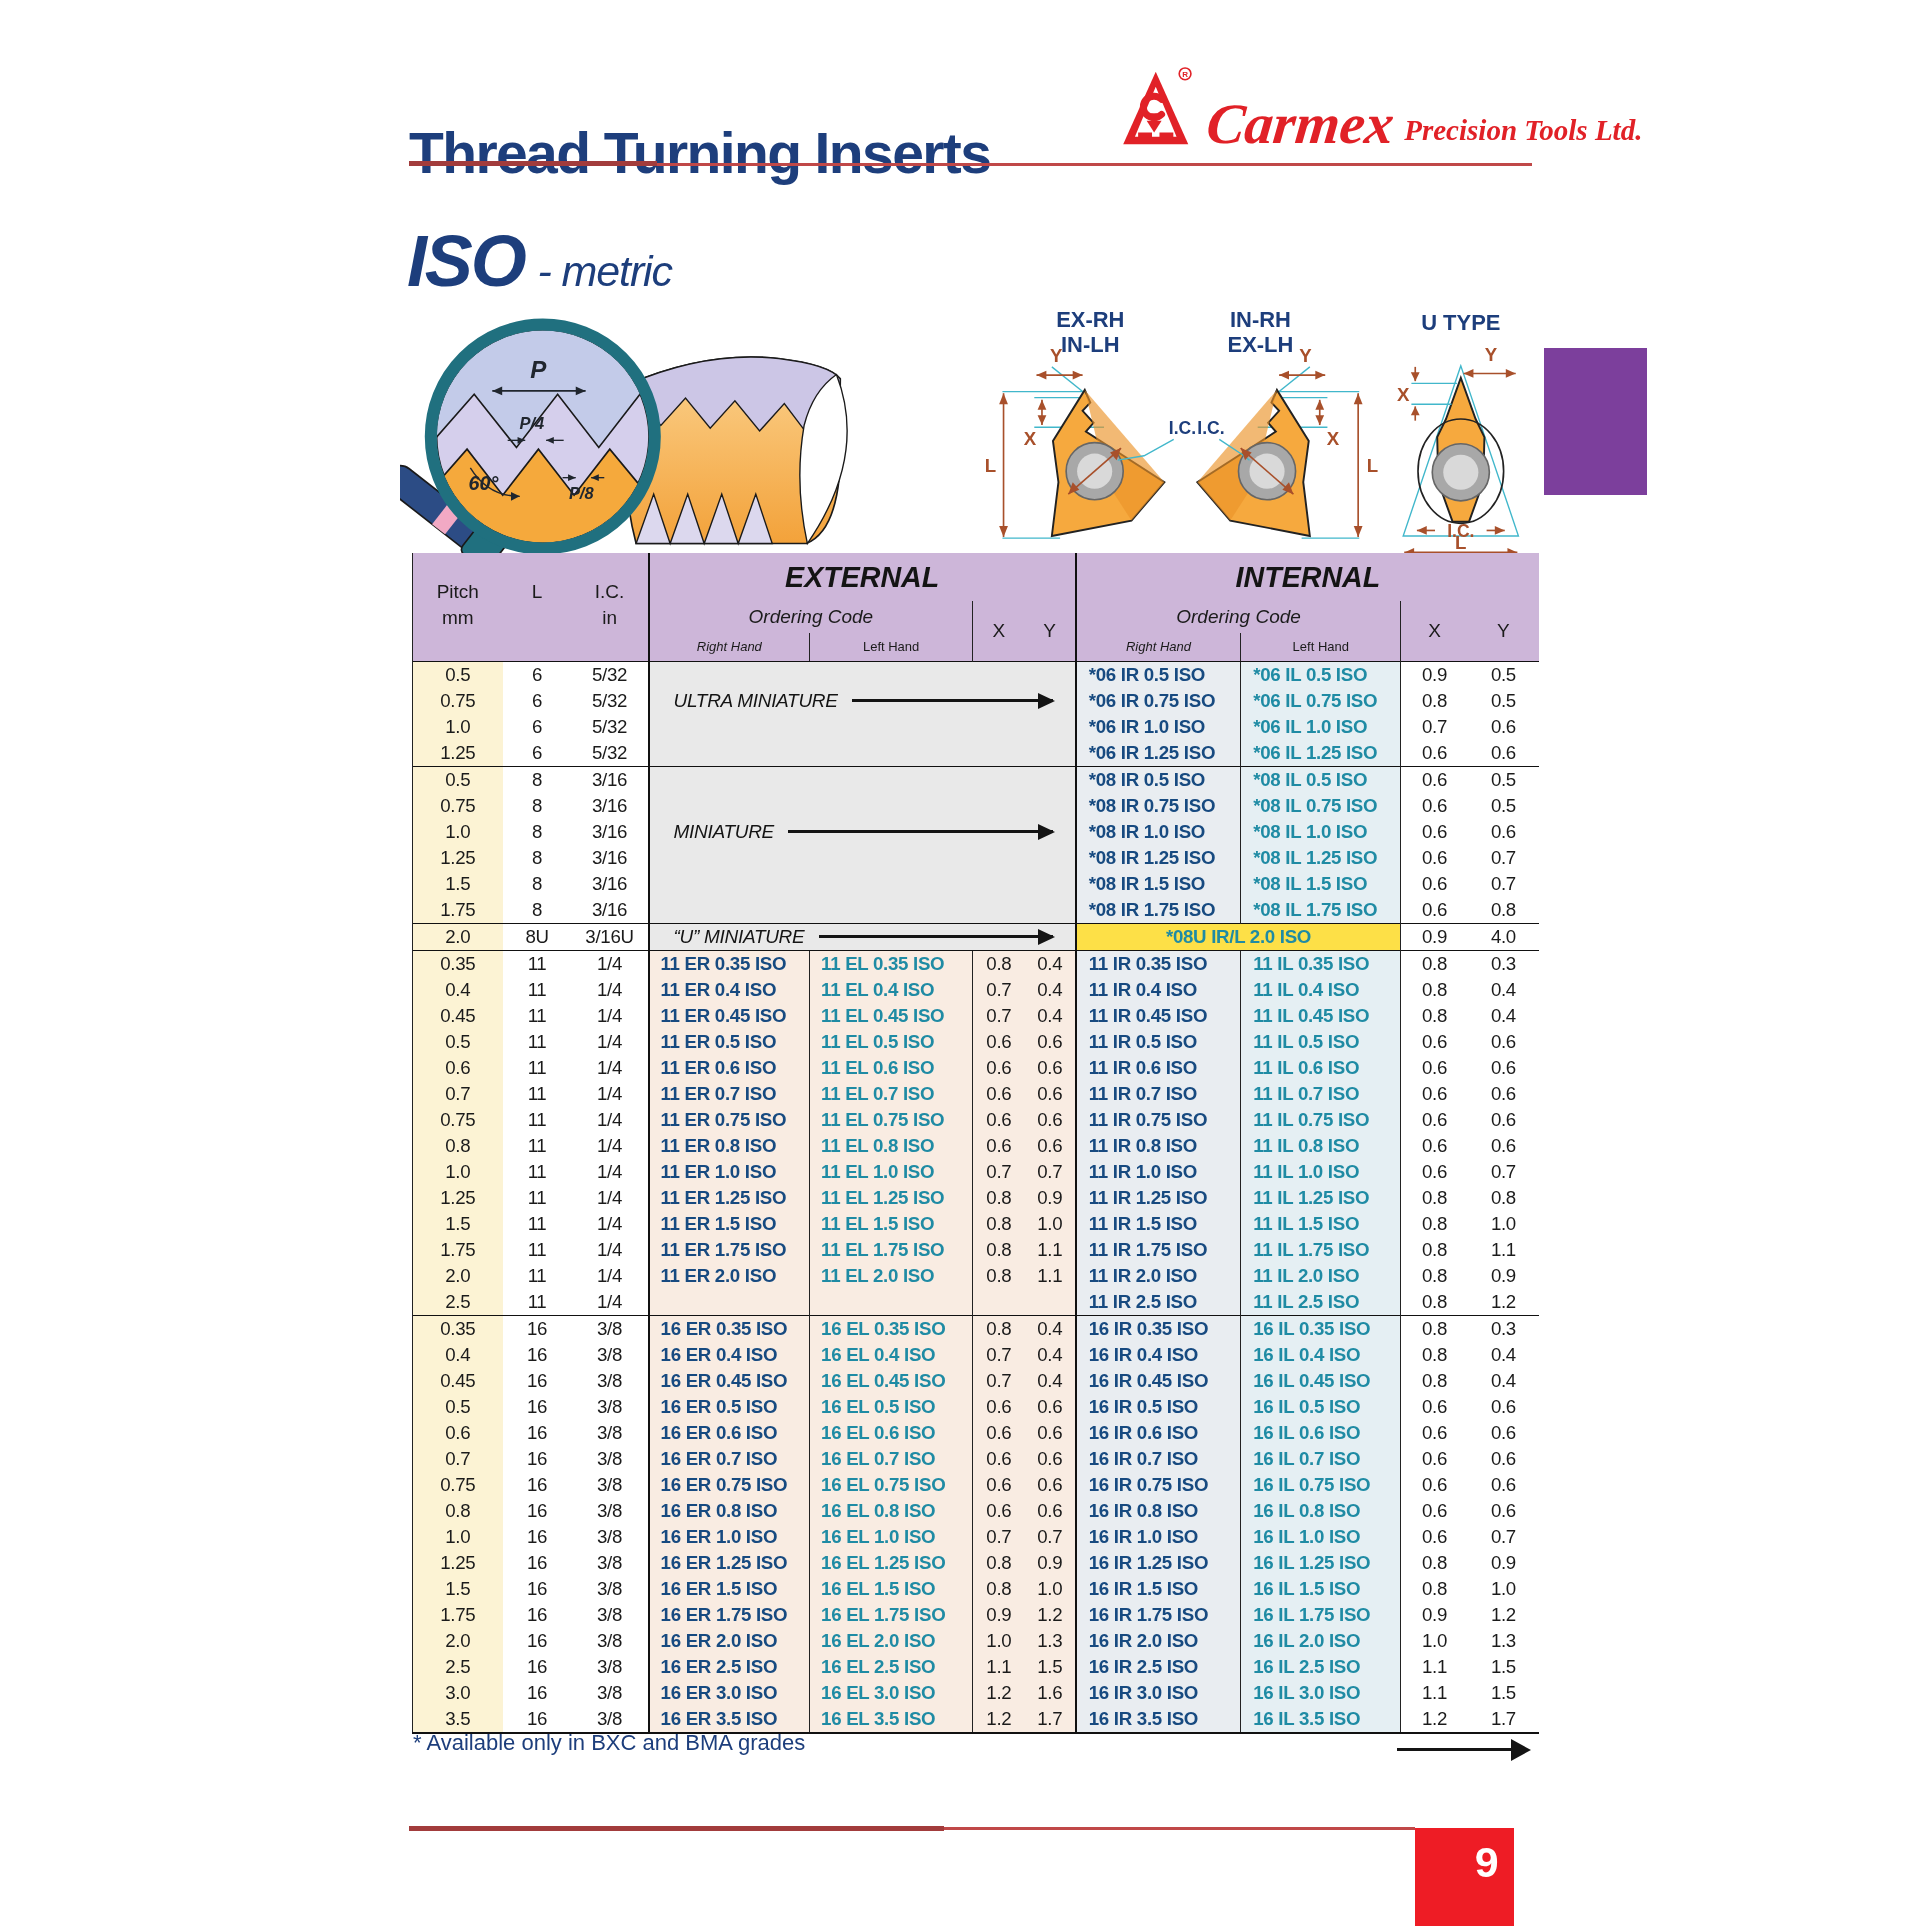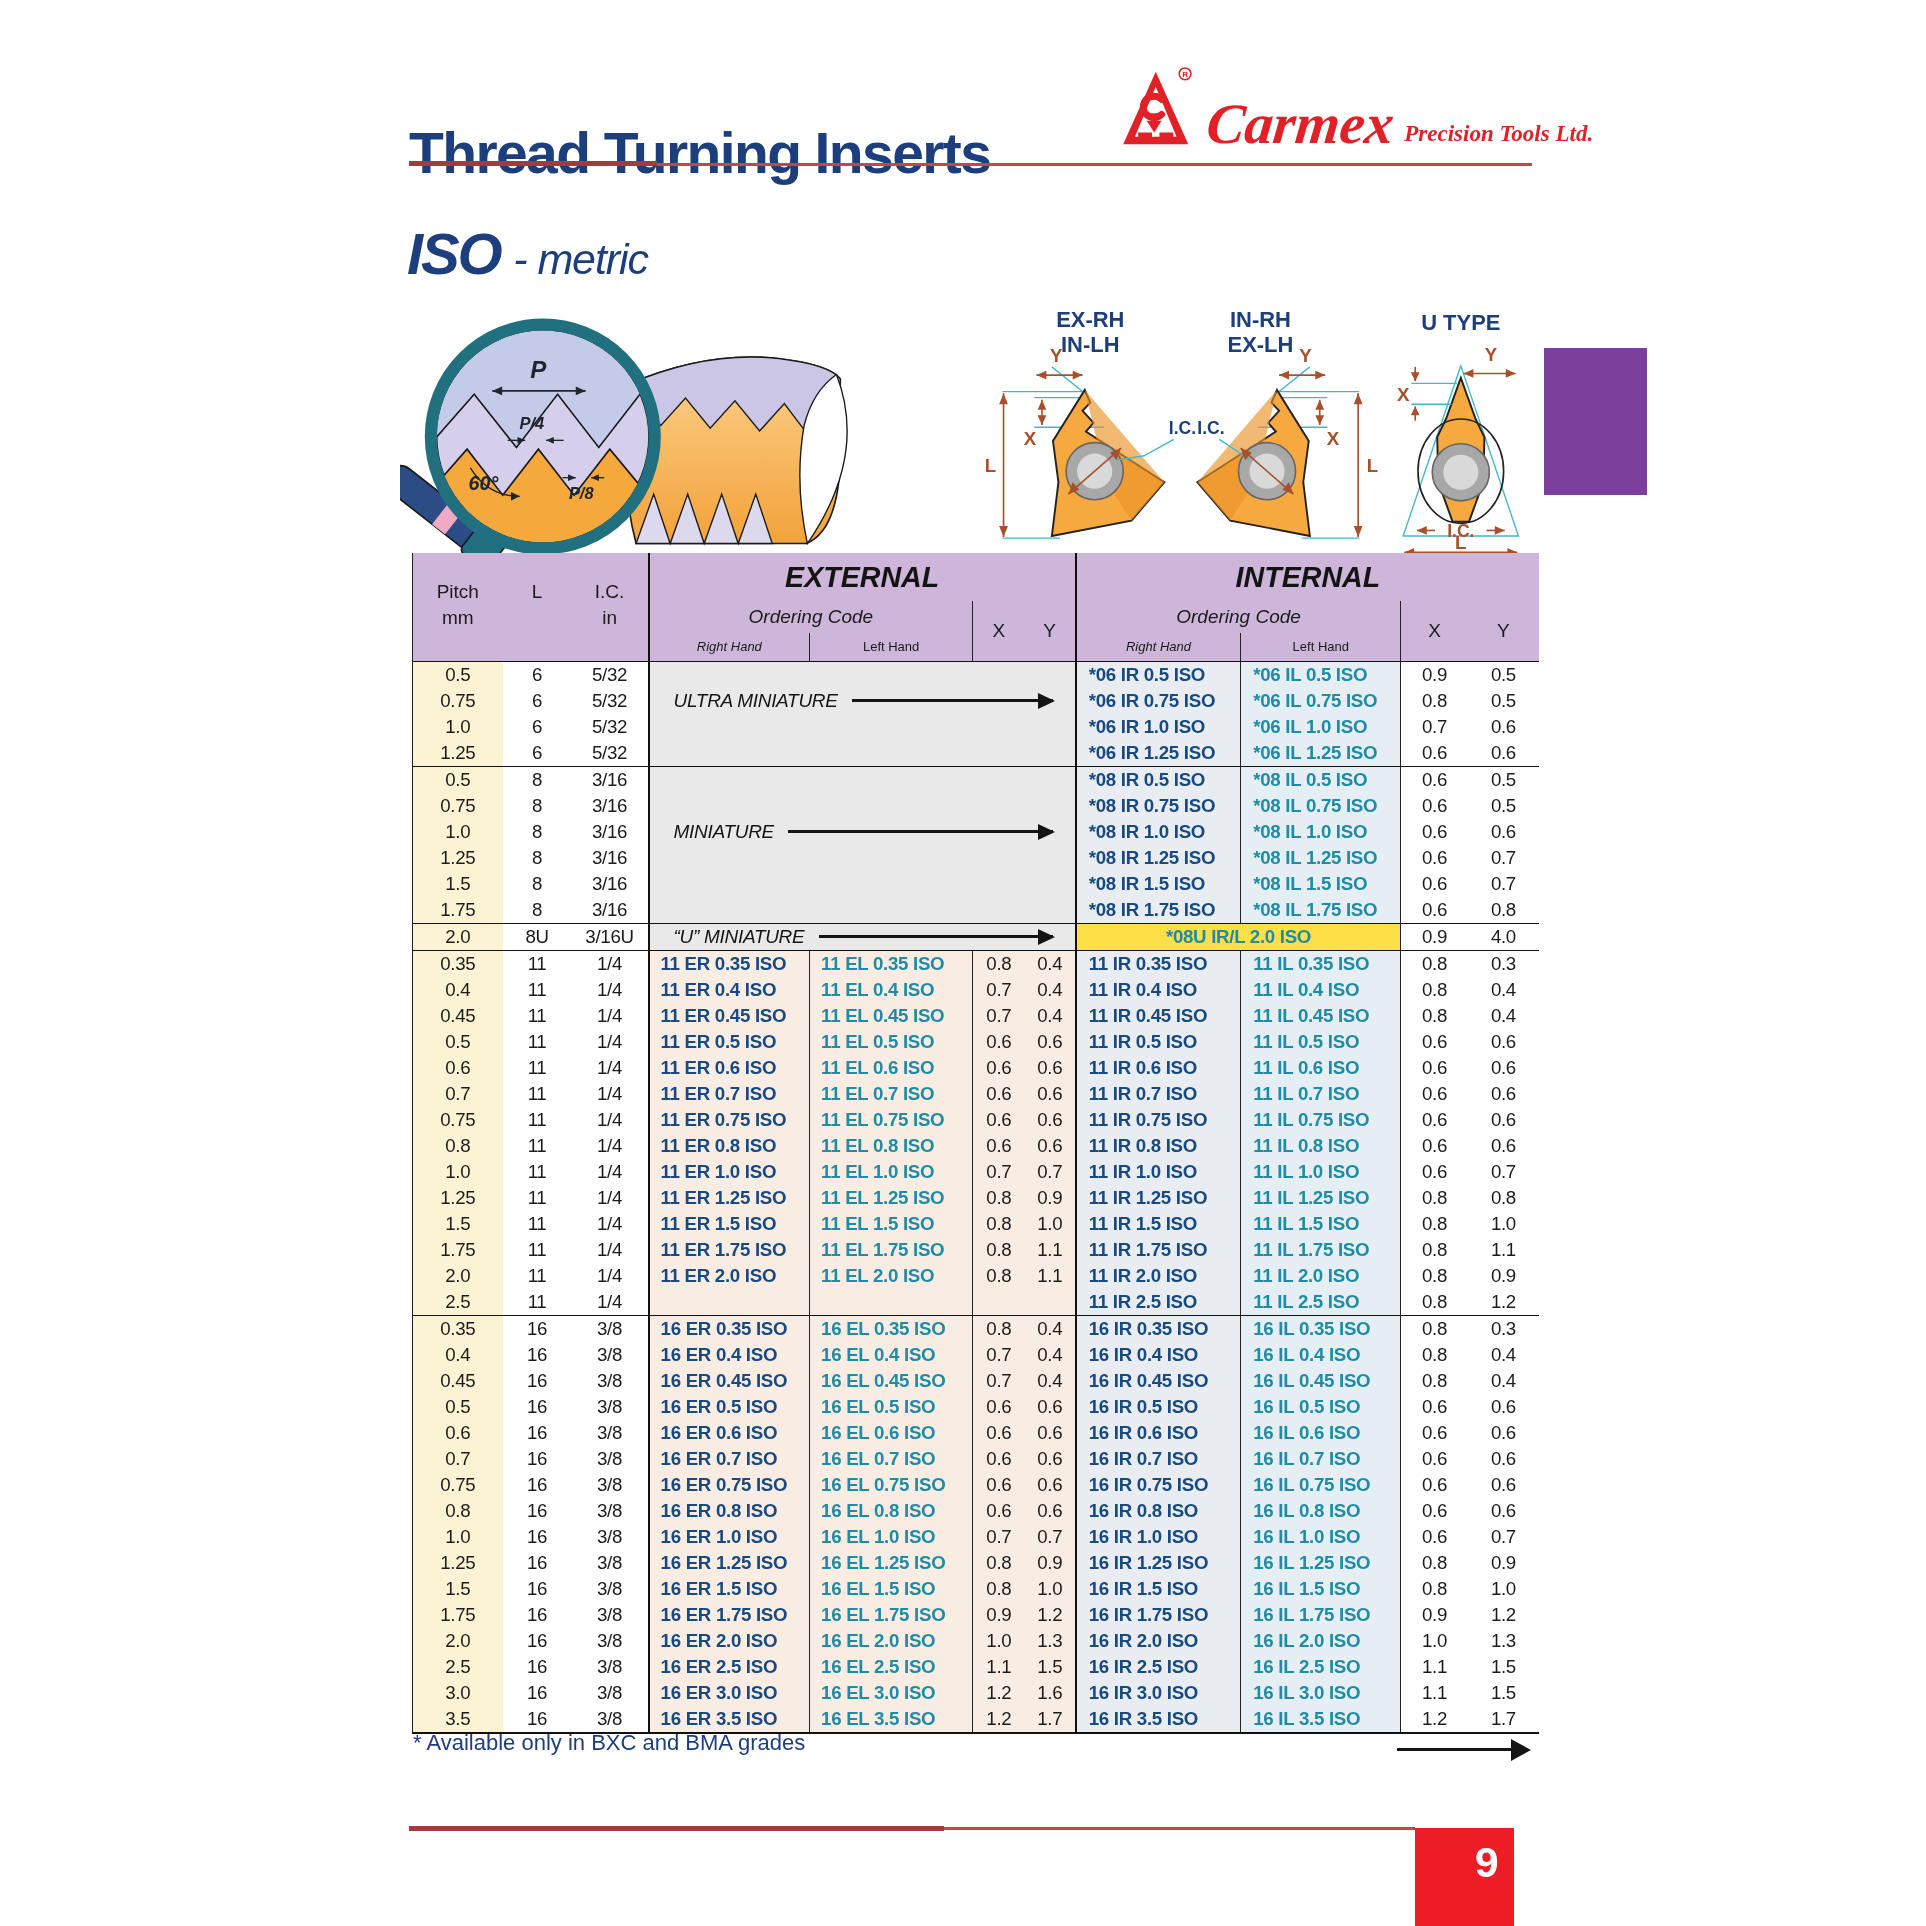--- a/index.html
+++ b/index.html
@@ -6,26 +6,26 @@
   body{width:1926px;height:1926px;background:#ffffff;position:relative;
        font-family:"Liberation Sans",sans-serif;color:#1b1b1b;}
   .abs{position:absolute;}
 
   
   .page-title{left:409px;top:82px;font-size:57px;font-weight:bold;color:#1d3e7c;letter-spacing:-1.6px;}
   .logo-wrap{left:1120px;top:65px;display:flex;align-items:flex-end;}
   .brand-script{font-family:"Liberation Serif",serif;font-style:italic;font-weight:bold;
                 font-size:57px;color:#e12127;margin-left:15.4px;line-height:1;transform:skewX(-6deg);}
   .brand-suffix{font-family:"Liberation Serif",serif;font-style:italic;font-weight:bold;
-                font-size:23px;color:#e12127;margin-left:10px;padding-bottom:5.5px;}
+                font-size:29px;color:#e12127;margin-left:10px;padding-bottom:5.5px;}
   .rule-top{left:409px;top:163px;width:1123px;height:2.7px;background:#c04848;}
   .rule-top-dark{left:409px;top:161px;width:248px;height:5px;background:#a23c3c;}
 
   .iso-head{left:407px;top:220px;display:flex;align-items:baseline;}
-  .iso-main{font-size:58px;font-weight:bold;font-style:italic;color:#1d3e7c;letter-spacing:-2.2px;}
+  .iso-main{font-size:72px;font-weight:bold;font-style:italic;color:#1d3e7c;letter-spacing:-2.2px;}
   .iso-sub{font-size:43px;font-style:italic;color:#1d3e7c;margin-left:13px;letter-spacing:-1.1px;}
 
   .purple-rect{left:1544px;top:348px;width:103px;height:147px;background:#7c3f9c;}
 
   
   .table-wrap{left:412px;top:553px;width:1127px;}
   table{border-collapse:collapse;table-layout:fixed;width:1127px;}
   thead th{background:#cdb6d9;font-weight:normal;vertical-align:middle;padding:0;}
   th.sec{font-size:28.6px;font-weight:bold;font-style:italic;color:#141414;height:48px;vertical-align:middle;}
   th.sub{font-size:19px;height:32px;}

